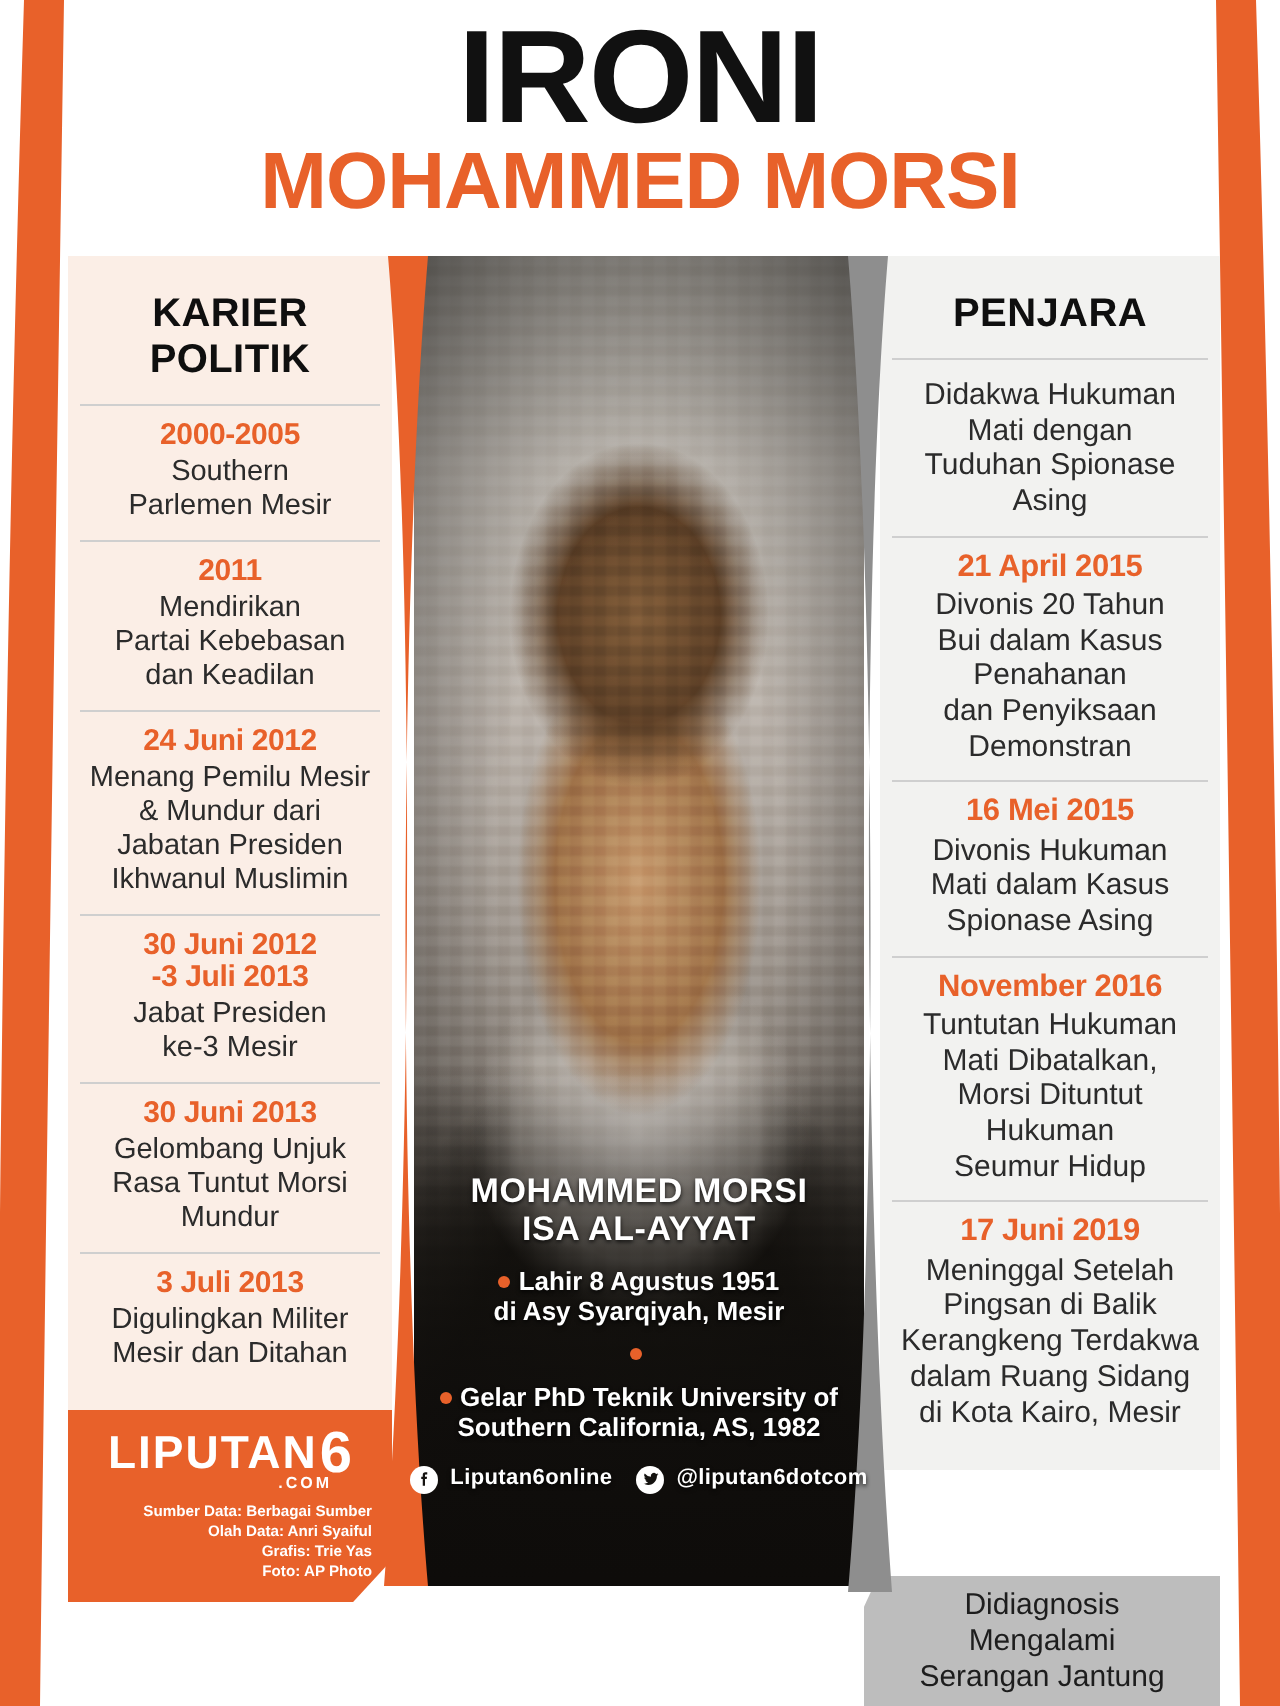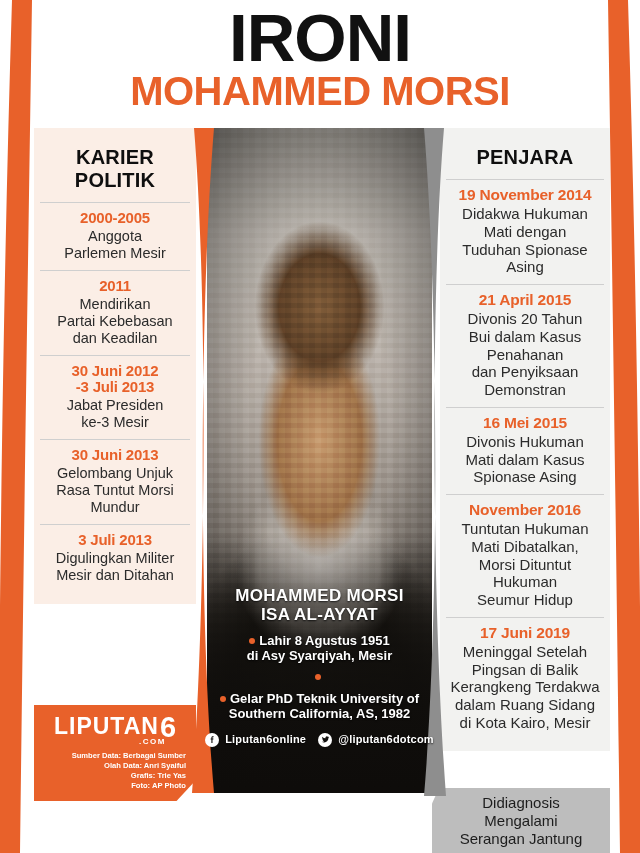--- a/index.html
+++ b/index.html
@@ -345,30 +345,37 @@
   </svg>
   <svg class="photo-band-right" viewBox="0 0 22 668" preserveAspectRatio="none">
     <path d="M0,0 C14,170 16,480 0,668 L22,668 C8,480 6,170 20,0 Z" fill="#8e8e8e"></path>
   </svg>
 
   <div class="col col-left">
     <div class="col-head">KARIER POLITIK</div>
 
     <div class="entry">
       <div class="date">2000-2005</div>
-      <div class="desc">Anggota
+      <div class="desc">Southern
 Parlemen Mesir</div>
     </div>
     <div class="entry">
       <div class="date">2011</div>
       <div class="desc">Mendirikan
 Partai Kebebasan
 dan Keadilan</div>
     </div>
     <div class="entry">
+      <div class="date">24 Juni 2012</div>
+      <div class="desc">Menang Pemilu Mesir
+&amp; Mundur dari
+Jabatan Presiden
+Ikhwanul Muslimin</div>
+    </div>
+    <div class="entry">
       <div class="date">30 Juni 2012
 -3 Juli 2013</div>
       <div class="desc">Jabat Presiden
 ke-3 Mesir</div>
     </div>
     <div class="entry">
       <div class="date">30 Juni 2013</div>
       <div class="desc">Gelombang Unjuk
 Rasa Tuntut Morsi
 Mundur</div>
@@ -377,21 +384,20 @@
       <div class="date">3 Juli 2013</div>
       <div class="desc">Digulingkan Militer
 Mesir dan Ditahan</div>
     </div>
   </div>
 
   <div class="col col-right">
     <div class="col-head">PENJARA</div>
 
     <div class="entry">
-      <div class="date">19 November 2014</div>
       <div class="desc">Didakwa Hukuman
 Mati dengan
 Tuduhan Spionase
 Asing</div>
     </div>
     <div class="entry">
       <div class="date">21 April 2015</div>
       <div class="desc">Divonis 20 Tahun
 Bui dalam Kasus
 Penahanan

